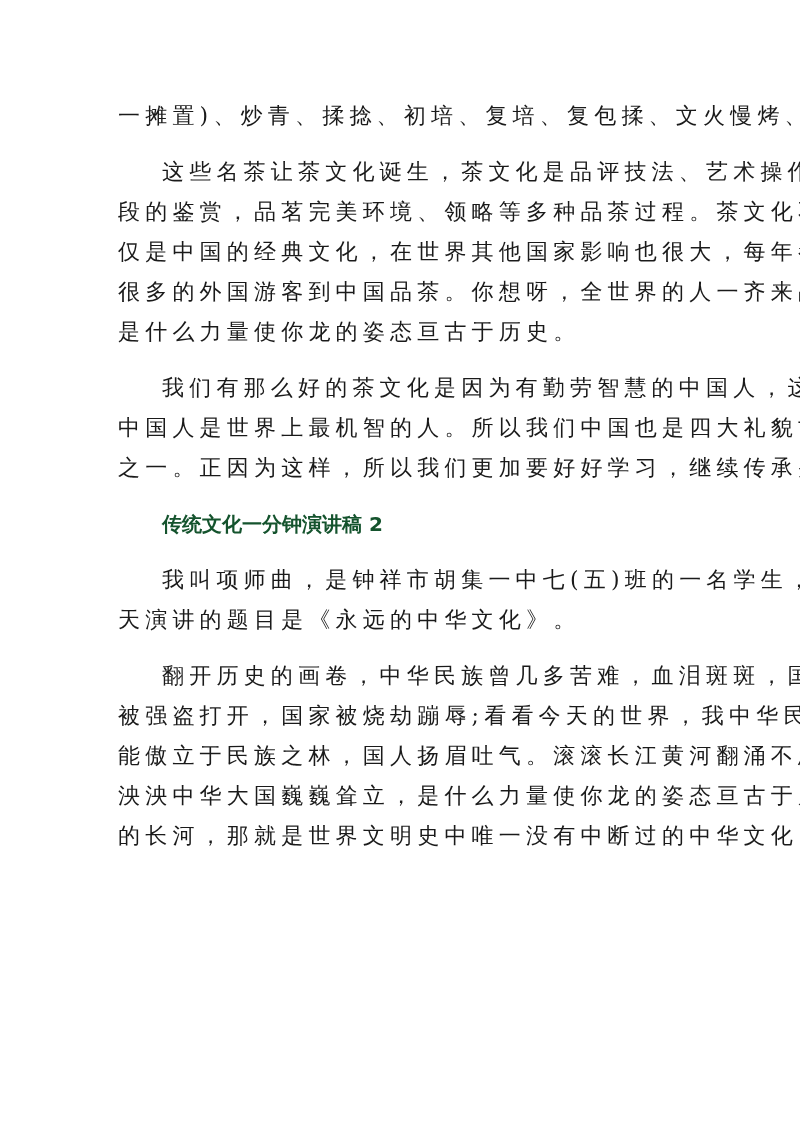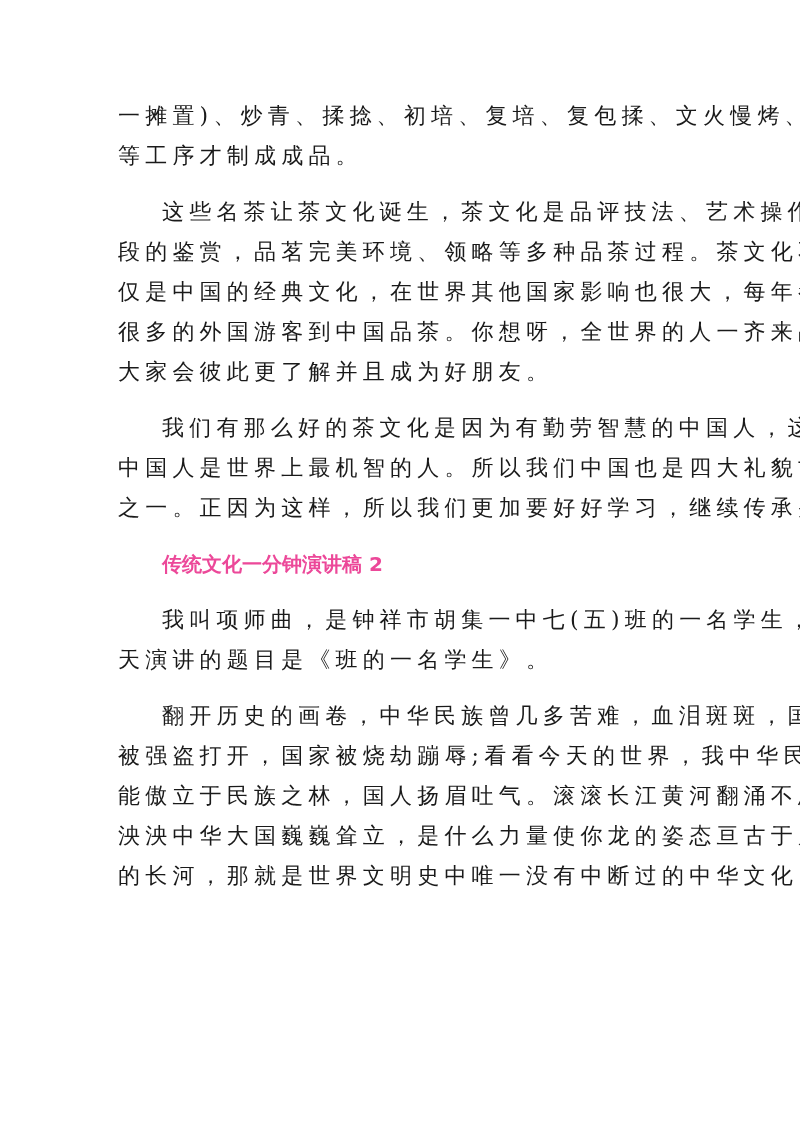--- a/index.html
+++ b/index.html
@@ -11,53 +11,52 @@
     }
     .line {
       height: 40px; line-height: 40px; white-space: nowrap;
       letter-spacing: 5.2px;
     }
     .para { margin-bottom: 16px; }
     .indent { padding-left: 44px; }
     .heading {
       height: 40px; line-height: 40px; padding-left: 44px; white-space: nowrap;
       font-family: "DejaVu Sans", "Liberation Sans", sans-serif;
-      font-weight: bold; font-size: 20px; color: #ec4899; margin-bottom: 16px;
+      font-weight: bold; font-size: 20px; color: #14532d; margin-bottom: 16px;
     }
   </style>
 </head>
 <body>
 
 <div class="page">
 
   <div class="para">
     <div class="line">一摊置)、炒青、揉捻、初培、复培、复包揉、文火慢烤、拣簸</div>
-    <div class="line">等工序才制成成品。</div>
   </div>
 
   <div class="para">
     <div class="line indent">这些名茶让茶文化诞生，茶文化是品评技法、艺术操作手</div>
     <div class="line">段的鉴赏，品茗完美环境、领略等多种品茶过程。茶文化不仅</div>
     <div class="line">仅是中国的经典文化，在世界其他国家影响也很大，每年都有</div>
     <div class="line">很多的外国游客到中国品茶。你想呀，全世界的人一齐来品茶，</div>
-    <div class="line">大家会彼此更了解并且成为好朋友。</div>
+    <div class="line">是什么力量使你龙的姿态亘古于历史。</div>
   </div>
 
   <div class="para">
     <div class="line indent">我们有那么好的茶文化是因为有勤劳智慧的中国人，这些</div>
     <div class="line">中国人是世界上最机智的人。所以我们中国也是四大礼貌古国</div>
     <div class="line">之一。正因为这样，所以我们更加要好好学习，继续传承并发</div>
   </div>
 
   <div class="heading">传统文化一分钟演讲稿 2</div>
 
 
   <div class="para">
     <div class="line indent">我叫项师曲，是钟祥市胡集一中七(五)班的一名学生，我今</div>
-    <div class="line">天演讲的题目是《班的一名学生》。</div>
+    <div class="line">天演讲的题目是《永远的中华文化》。</div>
   </div>
 
   <div class="para">
     <div class="line indent">翻开历史的画卷，中华民族曾几多苦难，血泪斑斑，国门</div>
     <div class="line">被强盗打开，国家被烧劫蹦辱;看看今天的世界，我中华民族却</div>
     <div class="line">能傲立于民族之林，国人扬眉吐气。滚滚长江黄河翻涌不息，</div>
     <div class="line">泱泱中华大国巍巍耸立，是什么力量使你龙的姿态亘古于历史</div>
     <div class="line">的长河，那就是世界文明史中唯一没有中断过的中华文化。</div>
   </div>
 

